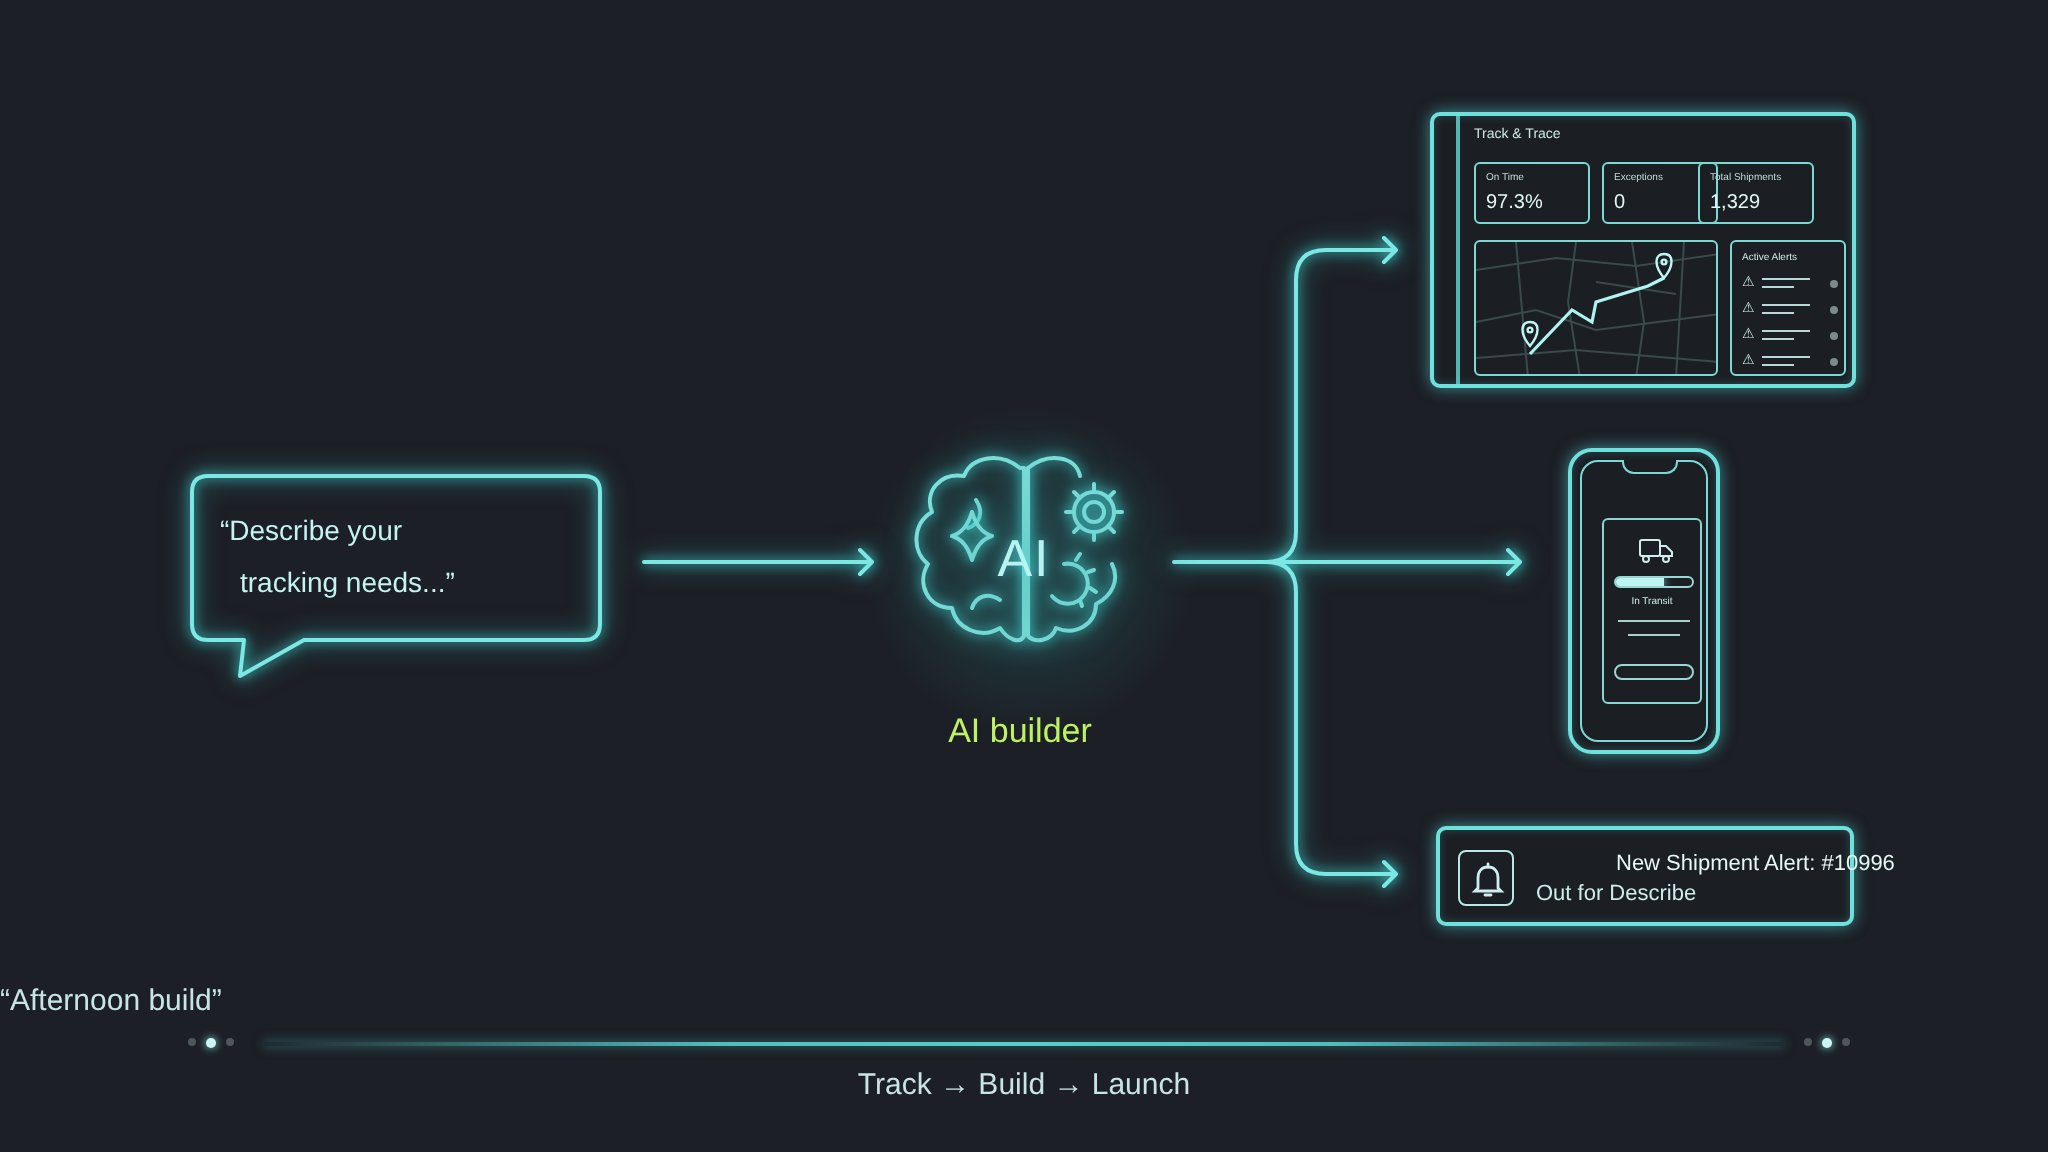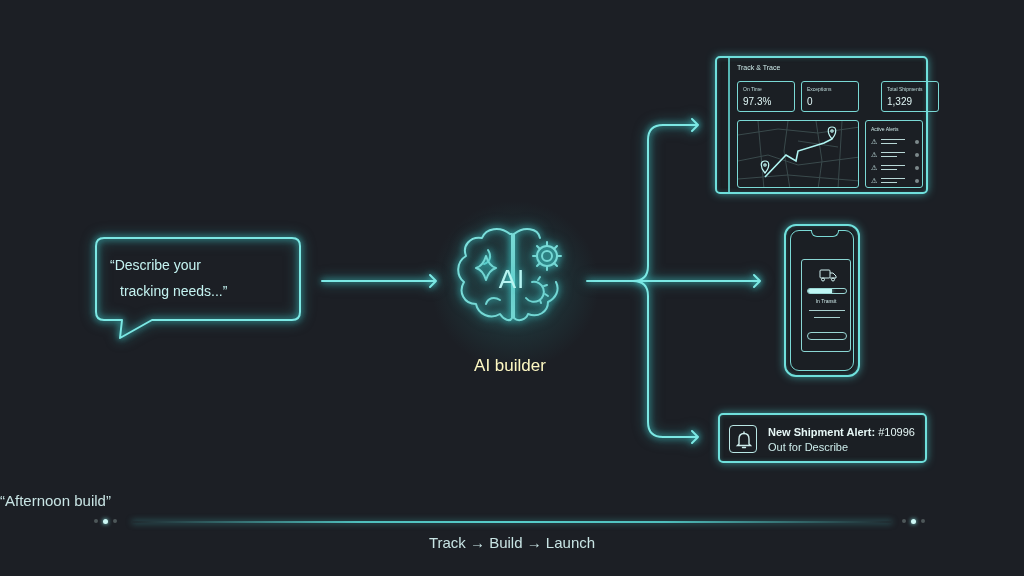--- a/index.html
+++ b/index.html
@@ -28,21 +28,21 @@
     border-radius: 50%;
     background: radial-gradient(circle, rgba(48,150,150,0.35) 0%, rgba(40,120,120,0.15) 45%, rgba(28,31,37,0) 70%);
   }
   .ai-label-in {
     position: absolute; left: 487px; top: 264px; width: 50px; text-align: center;
     font-size: 26px; color: #b7f4f1; letter-spacing: 1px;
     text-shadow: 0 0 6px rgba(80,220,220,0.8);
   }
   .ai-caption {
     position: absolute; left: 440px; top: 356px; width: 140px; text-align: center;
-    font-size: 17px; color: #fef9c3;
+    font-size: 17px; color: #bef264;
   }
 
   
   .dash {
     position: absolute; left: 715px; top: 56px; width: 213px; height: 138px;
     border: 2px solid #6fe0dc; border-radius: 5px;
     box-shadow: 0 0 8px rgba(80,220,220,0.6), inset 0 0 4px rgba(80,220,220,0.25);
     background: #1b1f24;
   }
   .dash-rail { position: absolute; left: 11px; top: 0; bottom: 0; width: 2px; background: #5fd0cc; opacity: 0.85; }
@@ -103,21 +103,21 @@
     position: absolute; left: 718px; top: 413px; width: 209px; height: 50px;
     border: 2px solid #6fe0dc; border-radius: 5px;
     box-shadow: 0 0 8px rgba(80,220,220,0.6), inset 0 0 4px rgba(80,220,220,0.25);
     background: #1b1f24;
   }
   .bell-box {
     position: absolute; left: 9px; top: 10px; width: 28px; height: 28px;
     border: 1px solid #b9e7e5; border-radius: 4px;
   }
   .notif-title { position: absolute; left: 48px; top: 11px; font-size: 11px; color: #e6f7f6; white-space: nowrap; }
-  .notif-title b { font-weight: bold; }
+  .notif-title b { font-weight: normal; margin-left: 40px; }
   .notif-sub { position: absolute; left: 48px; top: 26px; font-size: 11px; color: #cdeceb; }
 
   
   .footer-top { position: absolute; left: 0; top: 492px; width: 1024px; text-align: left; font-size: 15px; color: #c8e4e4; }
   .timeline {
     position: absolute; left: 132px; top: 521px; width: 760px; height: 2px;
     background: linear-gradient(90deg, rgba(60,140,140,0.1), #4fbfbd 30%, #57cfcc 50%, #4fbfbd 70%, rgba(60,140,140,0.1));
     box-shadow: 0 0 6px rgba(80,210,210,0.6);
   }
   .dots { position: absolute; top: 518px; width: 30px; height: 8px; }
@@ -177,21 +177,21 @@
     <div class="dash-title">Track &amp; Trace</div>
 
     <div class="kpi" style="left:20px">
       <div class="kpi-label">On Time</div>
       <div class="kpi-value">97.3%</div>
     </div>
     <div class="kpi" style="left:84px">
       <div class="kpi-label">Exceptions</div>
       <div class="kpi-value">0</div>
     </div>
-    <div class="kpi" style="left:164px">
+    <div class="kpi" style="left:132px">
       <div class="kpi-label">Total Shipments</div>
       <div class="kpi-value">1,329</div>
     </div>
 
     <div class="mapbox">
       <svg width="122" height="68" viewBox="0 0 122 68">
         <g stroke="#3a4a4c" stroke-width="1" fill="none">
           <path d="M0,14 L40,8 L80,12 L122,6"></path>
           <path d="M0,40 L30,34 L60,44 L122,36"></path>
           <path d="M20,0 L26,68"></path>

